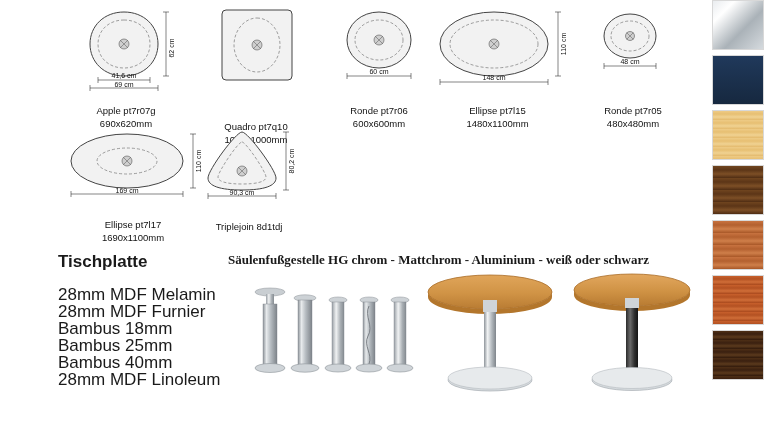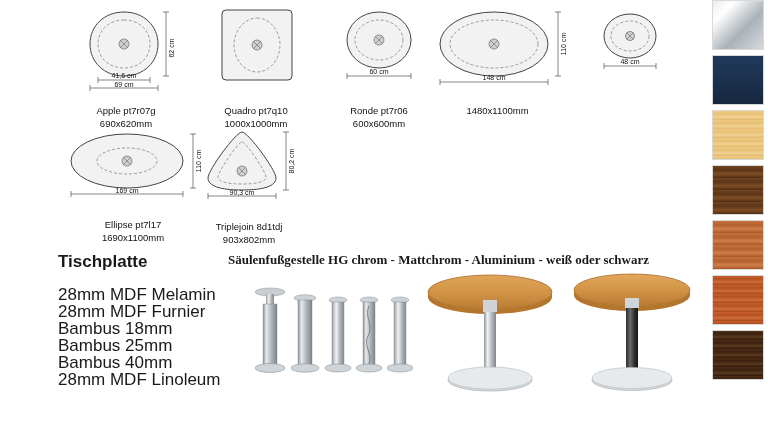--- a/index.html
+++ b/index.html
@@ -76,21 +76,21 @@
 
     <div class="shape-cell" style="left:196px; top:4px; width:120px;">
       <div class="shape-art">
         <svg width="120" height="92" viewBox="0 0 120 92">
           <rect class="outline" x="26" y="6" width="70" height="70" rx="4"></rect>
           <path class="dash" d="M61 14 C74 14 84 27 84 41 C84 55 74 68 61 68 C48 68 38 55 38 41 C38 27 48 14 61 14 Z"></path>
           <circle class="hub" cx="61" cy="41" r="5"></circle>
           <path class="thin" d="M57 37 L65 45 M65 37 L57 45"></path>
         </svg>
       </div>
-      <div class="cap" style="margin-top:8px;">
+      <div class="cap" style="margin-top:24px;">
         <div class="name">Quadro pt7q10</div>
         <div class="dim">1000x1000mm</div>
       </div>
     </div>
 
     <div class="shape-cell" style="left:324px; top:4px; width:110px;">
       <div class="shape-art">
         <svg width="110" height="92" viewBox="0 0 110 92">
           <ellipse class="outline" cx="55" cy="36" rx="32" ry="28"></ellipse>
           <ellipse class="dash" cx="55" cy="36" rx="24" ry="20"></ellipse>
@@ -113,34 +113,39 @@
           <ellipse class="dash" cx="62" cy="40" rx="44" ry="24"></ellipse>
           <circle class="hub" cx="62" cy="40" r="5"></circle>
           <path class="thin" d="M58 36 L66 44 M66 36 L58 44"></path>
           <path class="dimline" d="M8 78 L116 78 M8 75 L8 81 M116 75 L116 81"></path>
           <text class="dimtxt" x="62" y="76" text-anchor="middle">148 cm</text>
           <path class="dimline" d="M126 8 L126 72 M123 8 L129 8 M123 72 L129 72"></path>
           <text class="dimtxt-v" x="134" y="40" transform="rotate(-90 134 40)" text-anchor="middle">110 cm</text>
         </svg>
       </div>
       <div class="cap" style="margin-top:8px; margin-left:-14px;">
+        <div class="name">Ellipse pt7l15</div>
         <div class="dim">1480x1100mm</div>
       </div>
     </div>
 
     <div class="shape-cell" style="left:578px; top:4px; width:110px;">
       <div class="shape-art">
         <svg width="110" height="92" viewBox="0 0 110 92">
           <ellipse class="outline" cx="52" cy="32" rx="26" ry="22"></ellipse>
           <ellipse class="dash" cx="52" cy="32" rx="19" ry="15"></ellipse>
           <circle class="hub" cx="52" cy="32" r="4.5"></circle>
           <path class="thin" d="M48.5 28.5 L55.5 35.5 M55.5 28.5 L48.5 35.5"></path>
           <path class="dimline" d="M26 62 L78 62 M26 59 L26 65 M78 59 L78 65"></path>
           <text class="dimtxt" x="52" y="60" text-anchor="middle">48 cm</text>
         </svg>
+      </div>
+      <div class="cap" style="margin-top:8px;">
+        <div class="name">Ronde pt7r05</div>
+        <div class="dim">480x480mm</div>
       </div>
     </div>
 
     <div class="shape-cell" style="left:61px; top:128px; width:160px;text-align:center;">
       <div class="shape-art">
         <svg width="160" height="80" viewBox="0 0 160 80">
           <ellipse class="outline" cx="66" cy="33" rx="56" ry="27"></ellipse>
           <ellipse class="dash" cx="66" cy="33" rx="30" ry="13"></ellipse>
           <circle class="hub" cx="66" cy="33" r="5"></circle>
           <path class="thin" d="M62 29 L70 37 M70 29 L62 37"></path>
@@ -164,21 +169,20 @@
           <circle class="hub" cx="56" cy="45" r="5"></circle>
           <path class="thin" d="M52 41 L60 49 M60 41 L52 49"></path>
           <path class="dimline" d="M22 70 L90 70 M22 67 L22 73 M90 67 L90 73"></path>
           <text class="dimtxt" x="56" y="68.5" text-anchor="middle">90,3 cm</text>
           <path class="dimline" d="M100 6 L100 64 M97 6 L103 6 M97 64 L103 64"></path>
           <text class="dimtxt-v" x="108" y="35" transform="rotate(-90 108 35)" text-anchor="middle">80,2 cm</text>
         </svg>
       </div>
       <div class="cap" style="margin-top:10px; margin-left:-14px;">
         <div class="name">Triplejoin 8d1tdj</div>
-        <div class="dim">903x802mm</div>
       </div>
     </div>
 
   </div>
 
   <div class="swatches">
     <div class="swatch" style="background:linear-gradient(135deg,#e9ecef 0%,#ffffff 22%,#aab2b8 60%,#d5dade 100%);"></div>
     <div class="swatch" style="background:linear-gradient(180deg,#20395b 0%,#16283f 100%);"></div>
     <div class="swatch" style="background:repeating-linear-gradient(180deg,#eecb86 0px,#e7bf72 3px,#f0d292 6px,#e3b96c 9px);"></div>
     <div class="swatch" style="background:repeating-linear-gradient(180deg,#70451f 0px,#5c3517 4px,#7d4f26 8px,#4f2d13 12px);"></div>

